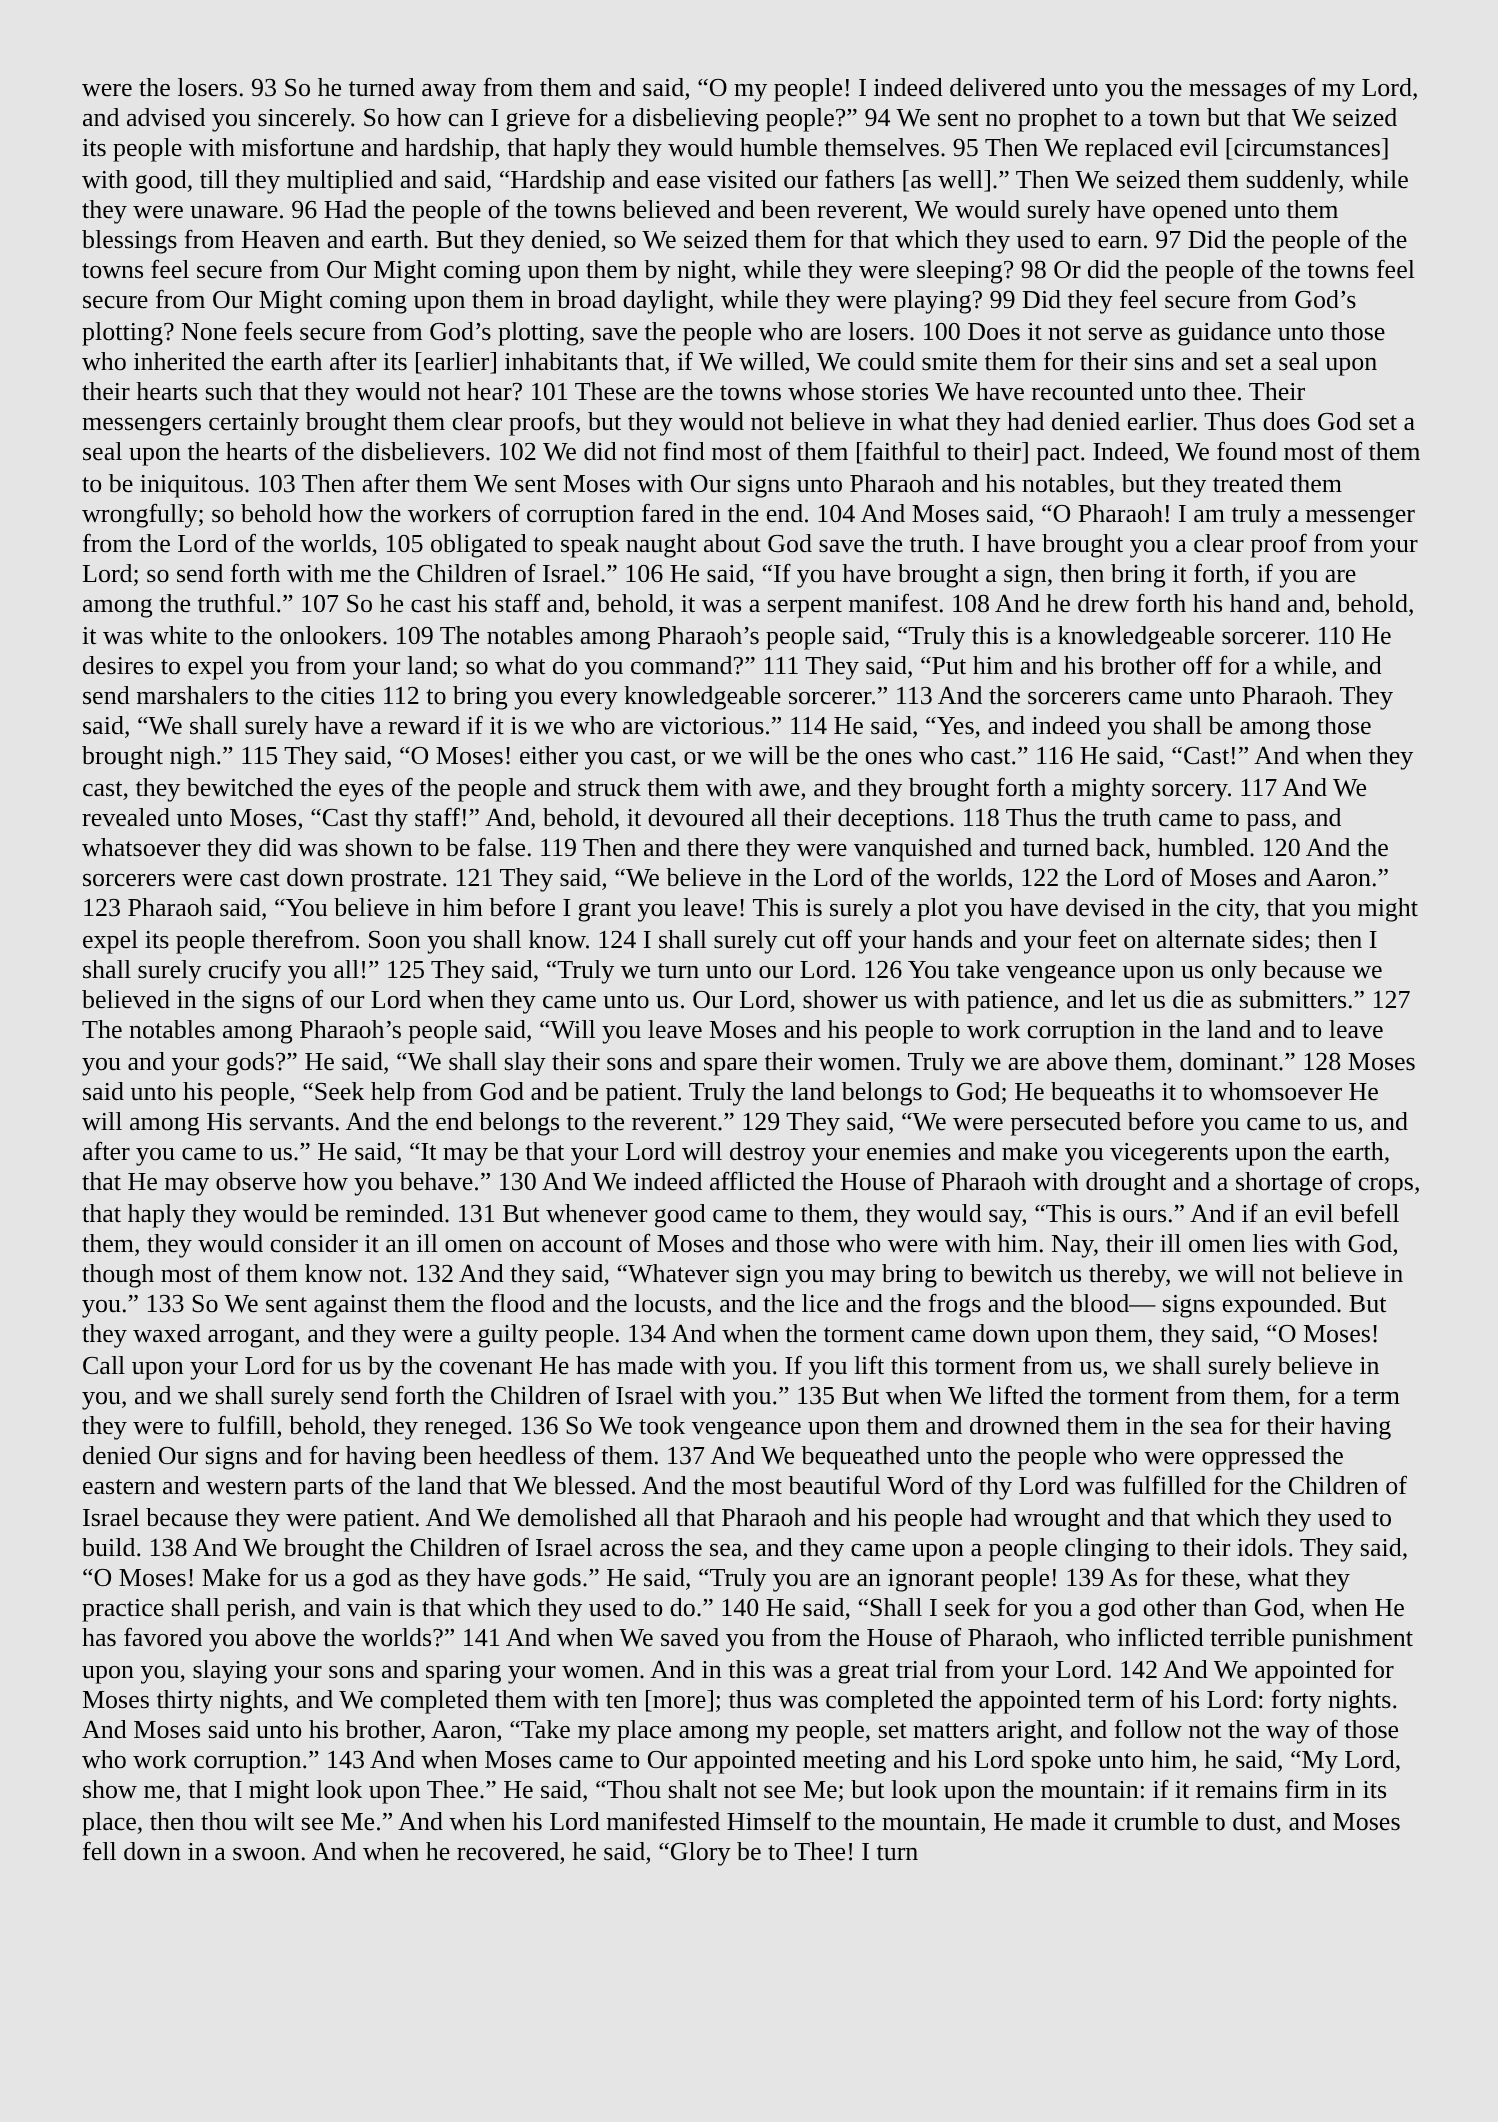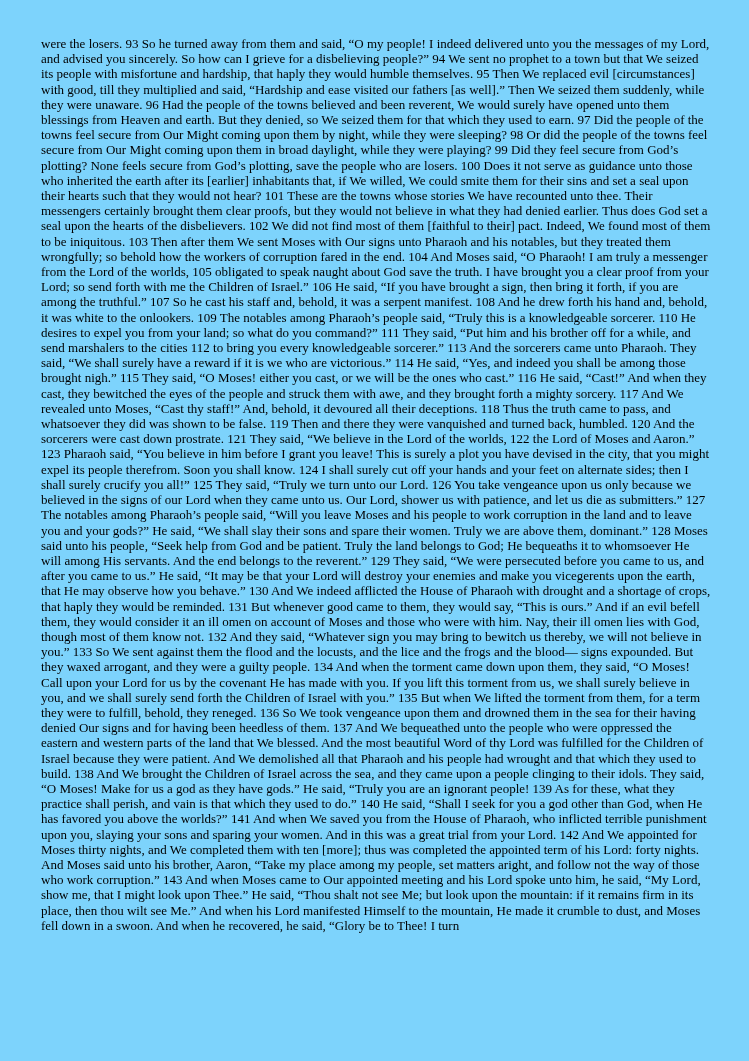--- a/index.html
+++ b/index.html
@@ -5,21 +5,21 @@
   * { box-sizing: border-box; }
   html, body {
     margin: 0;
     padding: 0;
     background: #ffffff;
   }
   .page {
     position: relative;
     width: 749px;
     height: 1061px;
-    background: #7dd3fc;
+    background: #e5e5e5;
     padding: 36px 38px 0 41px;
     overflow: hidden;
   }
   .scripture {
     margin: 0;
     font-family: "Liberation Serif", "DejaVu Serif", serif;
     font-size: 13px;
     line-height: 15.2px;
     color: #000000;
     text-align: left;

